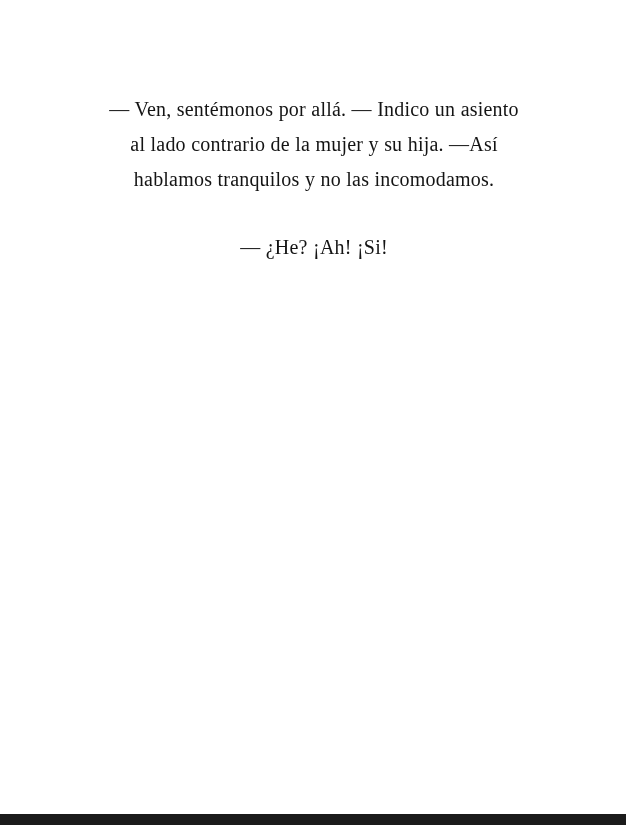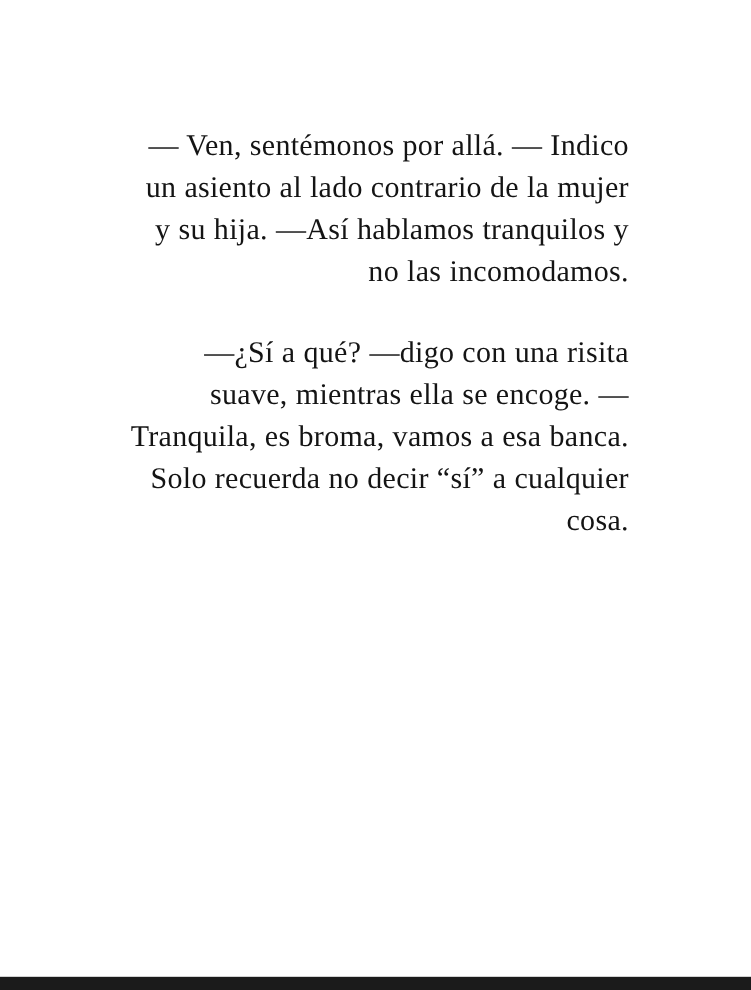--- a/index.html
+++ b/index.html
@@ -27,25 +27,25 @@
   }
 
   .page-body {
     position: absolute;
     left: 104px;
     top: 92px;
     width: 420px;
   }
 
   .para {
-    margin: 12px 0 33px 0;
-    font-size: 25px;
+    margin: 0 0 33px 0;
+    font-size: 20px;
     line-height: 35px;
     color: #141414;
-    text-align: right;
+    text-align: center;
     letter-spacing: 0.01em;
     word-spacing: 0.01em;
     font-weight: 400;
     -webkit-font-smoothing: antialiased;
   }
 
   .para:last-child {
     margin-bottom: 0;
   }
 
@@ -63,20 +63,20 @@
 
 <div class="reader-page">
 
   <div class="page-body">
 
     <p class="para">— Ven, sentémonos por allá. — Indico un asiento al lado contrario de la mujer y su hija. —Así hablamos tranquilos y no las incomodamos.</p>
 
 
 
 
+    <p class="para">— ¿He? ¡Ah! ¡Si!</p>
 
-    <p class="para">—¿Sí a qué? —digo con una risita suave, mientras ella se encoge. —Tranquila, es broma, vamos a esa banca. Solo recuerda no decir “sí” a cualquier cosa.</p>
 
   </div>
 
   <div class="bottom-bar"></div>
 
 </div>
 
 </body></html>

